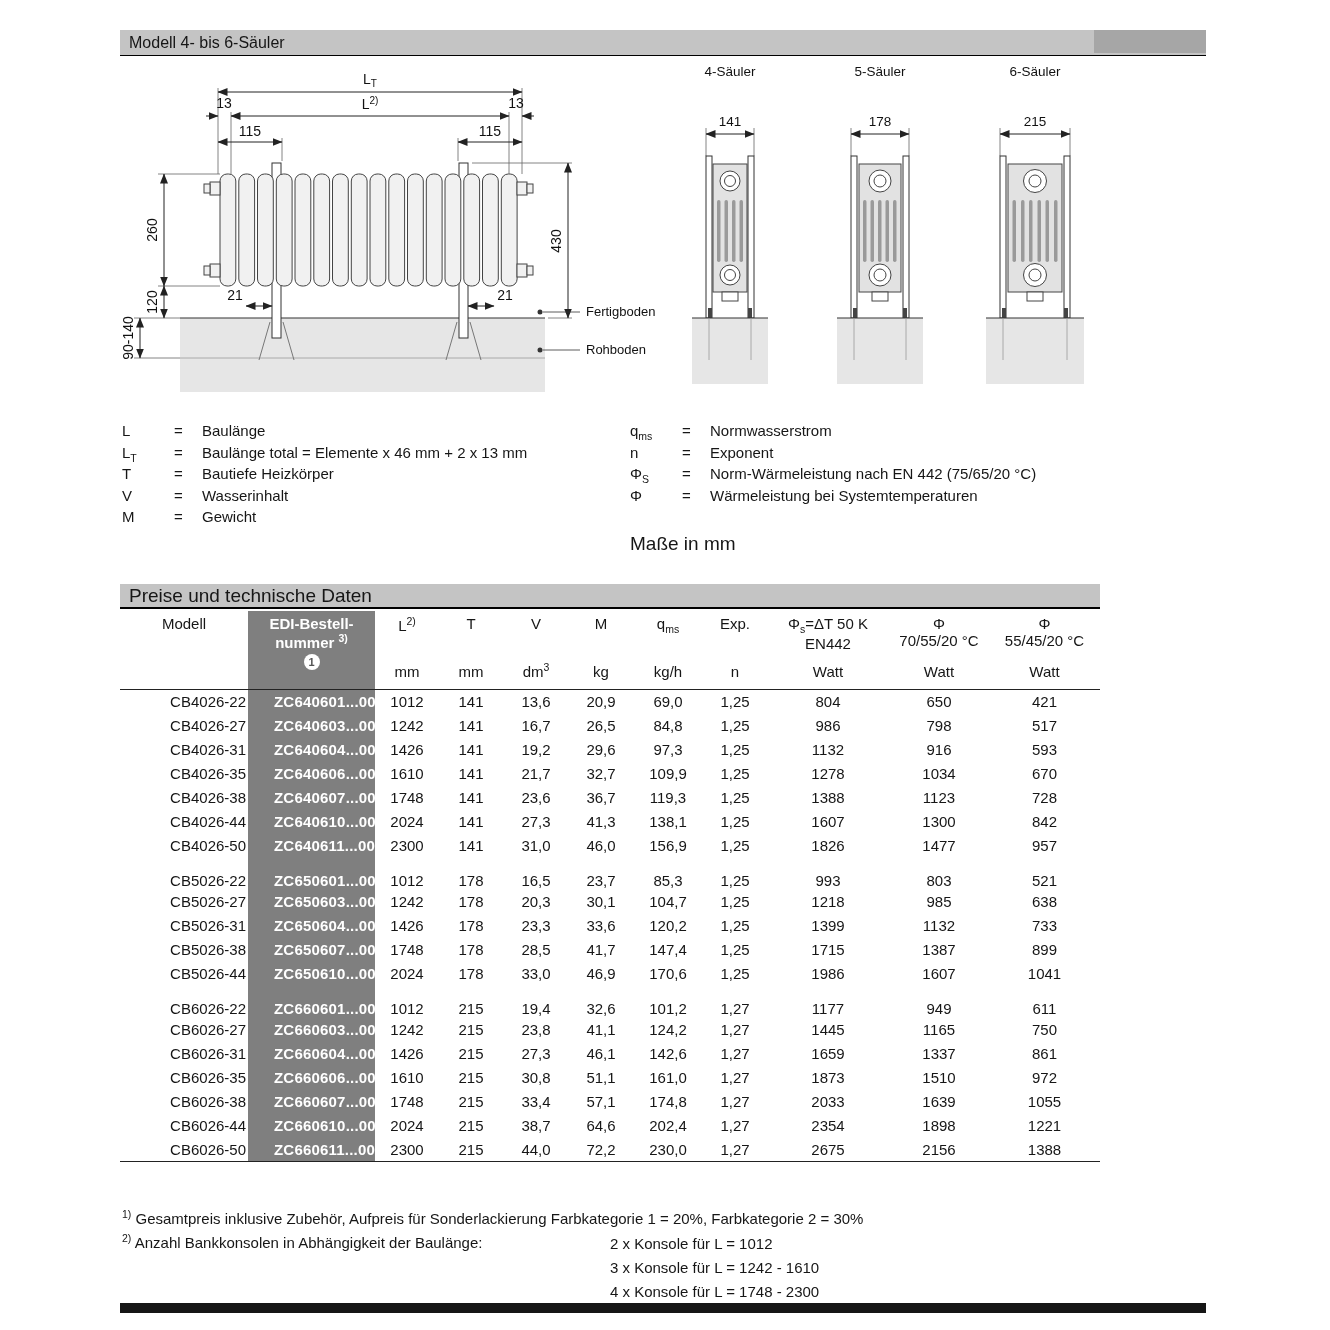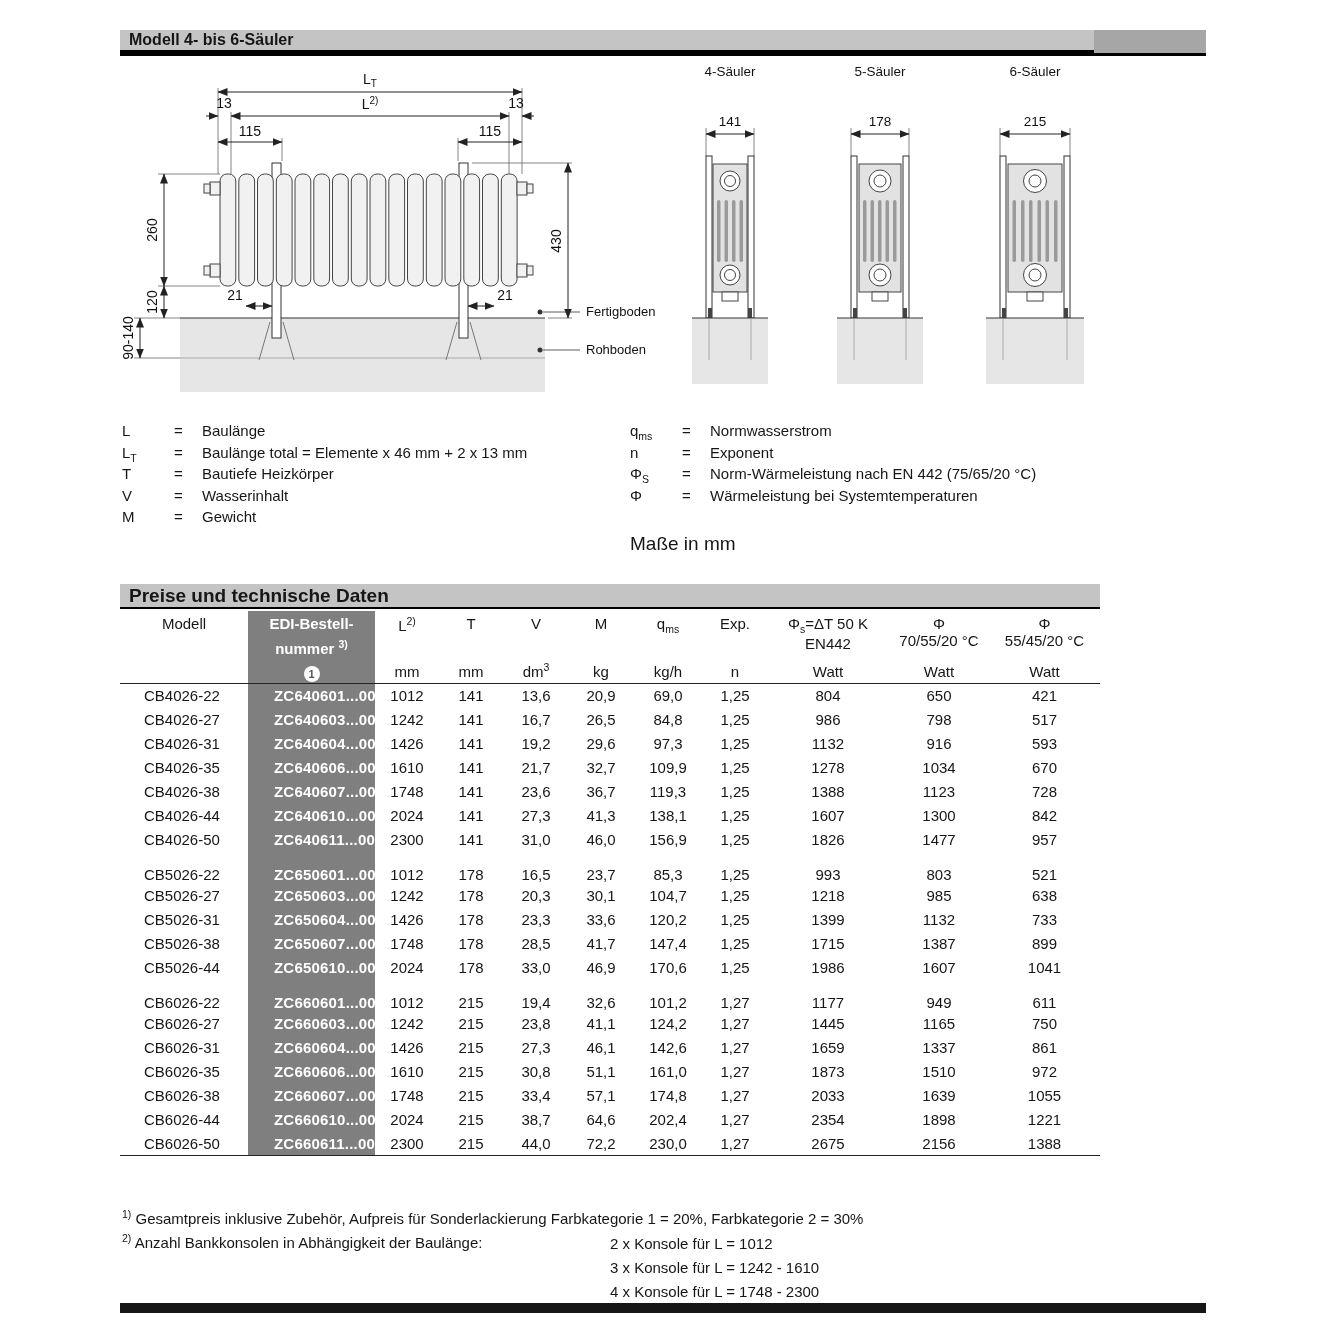--- a/index.html
+++ b/index.html
@@ -1,43 +1,43 @@
 <!DOCTYPE html>
 <html><head>
 <meta charset="utf-8">
 <style>
   *{margin:0;padding:0;box-sizing:border-box}
   html,body{background:#fff}
   body{width:1330px;height:1330px;font-family:"Liberation Sans","DejaVu Sans",sans-serif;color:#161616;position:relative;overflow:hidden}
   .abs{position:absolute}
-  .titlebar{background:#c4c4c4;border-bottom:6px solid #000000;display:flex;align-items:center;padding:0 9px;font-weight:700}
+  .titlebar{background:#c4c4c4;border-bottom:1px solid #000000;display:flex;align-items:center;padding:0 9px;font-weight:400}
   #bar1{left:120px;top:30px;width:1086px;height:26px;font-size:16px}
   #bar1 .cap{position:absolute;right:0;top:0;width:112px;height:23px;background:#a6a6a6}
   #bar1 .bt{position:relative;z-index:1}
   #bar2{left:120px;top:584px;width:980px;height:25px;font-size:19px;border-bottom-width:2px}
   svg text{font-family:"Liberation Sans","DejaVu Sans",sans-serif}
   
   .legend .lrow{display:flex;height:21.5px;align-items:baseline;font-size:15px}
   .lsym{width:52px}
   .leq{width:28px}
   sub{font-size:10.5px}
   sup{font-size:10.5px}
   #legend-left{left:122px;top:422px}
   #legend-right{left:630px;top:422px}
   #masse-note{left:630px;top:533px;font-size:19px}
   
   .datatable{left:120px;top:611px;border-collapse:collapse;table-layout:fixed;width:980px;font-size:15px}
-  .datatable th{font-weight:normal;text-align:center;vertical-align:top;padding:4px 2px 2px;border-bottom:1.5px solid #222}
+  .datatable th{font-weight:normal;text-align:center;vertical-align:top;padding:4px 2px 8px;border-bottom:1.5px solid #222}
   .hcell{display:flex;flex-direction:column;justify-content:space-between;height:66px}
   .hunit{padding-bottom:1px}
   th.edi,td.edi{background:#7f7f7f;color:#fff;font-weight:700}
-  .edihead{text-align:center;justify-content:flex-start;gap:6px}
+  .edihead{text-align:center;justify-content:flex-start;gap:0}
   .badge{display:inline-block;width:16px;height:16px;border-radius:50%;background:#fff;color:#555;font-size:11px;line-height:16px;font-weight:700;margin-top:3px}
   .datatable td{height:24px;text-align:center;padding:1px 2px}
-  .datatable td.model{text-align:left;padding-left:24px}
+  .datatable td.model{text-align:right;padding-left:24px}
   .datatable td.edi{text-align:left;padding-left:26px;letter-spacing:.2px}
   .datatable tr.group-start td{padding-top:14px}
   .datatable tbody tr:last-child td{border-bottom:1.3px solid #222}
   
   .fn{font-size:15px}
   #fn1{left:122px;top:1208px;width:1086px}
   #fn2{left:122px;top:1232px;width:1086px;display:flex}
   #fn2 .fnleft{width:488px}
   .fnitems div{line-height:24px}
   #bottom-bar{left:120px;top:1303px;width:1086px;height:10px;background:#161616}

